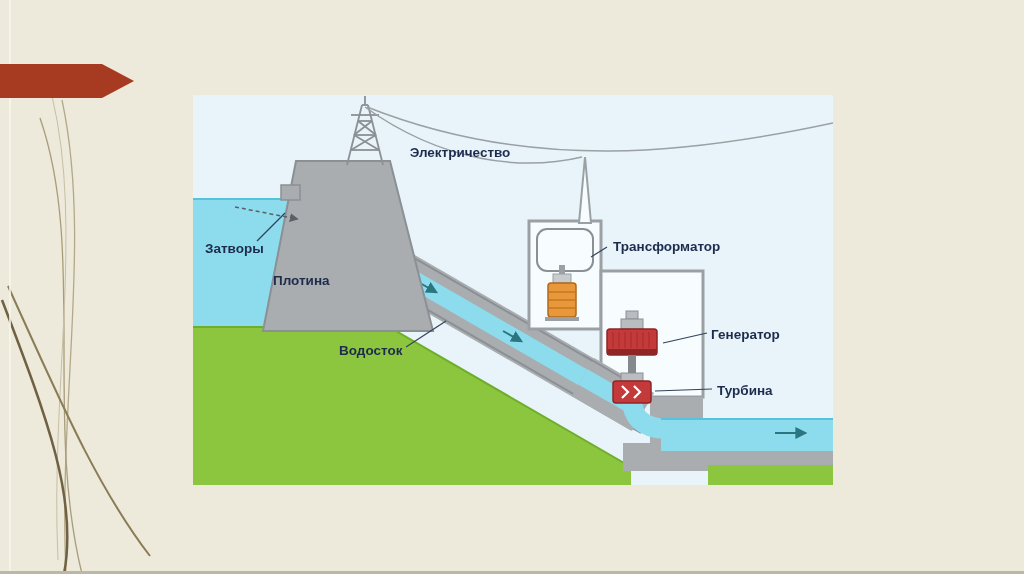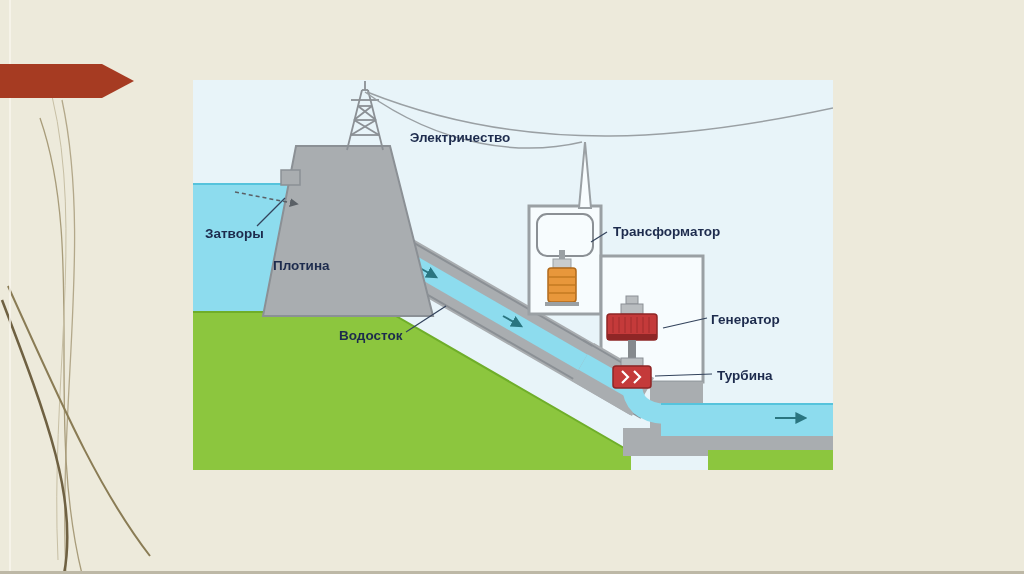--- a/index.html
+++ b/index.html
@@ -6,21 +6,21 @@
   body{
     width:1024px;height:574px;overflow:hidden;position:relative;
     background:var(--background,#edeadb);
     font-family:"Liberation Sans","DejaVu Sans",sans-serif;
   }
   .slide{position:absolute;inset:0;}
   .deco{position:absolute;left:0;top:0;}
   .accent-arrow{position:absolute;left:0;top:63px;}
   .left-strip{position:absolute;left:9px;top:0;width:2px;height:574px;background:#f7f5ec;opacity:.8;}
   .bottom-bar{position:absolute;left:0;bottom:0;width:100%;height:3px;background:#bdb8a6;}
-  .diagram{position:absolute;left:193px;top:80px;width:640px;height:390px;}
+  .diagram{position:absolute;left:193px;top:95px;width:640px;height:390px;}
   .label{
     font-family:"Liberation Sans","DejaVu Sans",sans-serif;
     font-size:13.5px;font-weight:bold;fill:var(--label-text,#1d2b4d);
   }
   .leader{stroke:#33435c;stroke-width:1.2;fill:none;}
 </style>
 </head>
 <body>
 
 <div class="slide">

